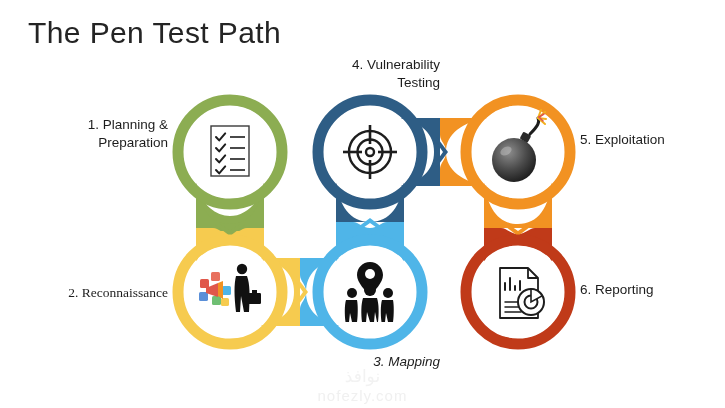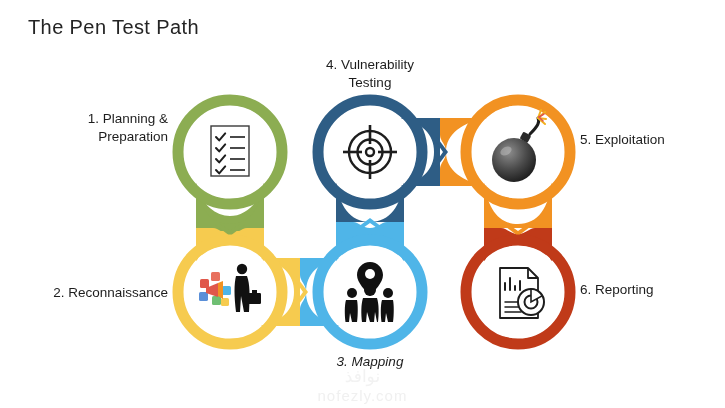--- a/index.html
+++ b/index.html
@@ -10,36 +10,36 @@
     font-family:"Liberation Sans", sans-serif;
     overflow:hidden;
     position:relative;
   }
   #canvas{
     position:absolute;left:0;top:0;width:725px;height:408px;
   }
   .title{
     position:absolute;
     left:28px;top:16px;
-    font-size:20px;
+    font-size:30px;
     font-weight:300;
     letter-spacing:0.4px;
     color:#242424;
     white-space:nowrap;
   }
   .label{
     position:absolute;
     font-size:13.5px;
     color:#1d1d1d;
     line-height:1.35;
     white-space:pre-line;
   }
   .label.r{text-align:right;}
   .label.l{text-align:left;}
-  .label.c{text-align:center;}
+  .label.c{text-align:right;}
   .watermark{
     position:absolute;
     left:0;right:0;
     bottom:4px;
     text-align:center;
     color:#f0f0f0;
     font-size:15px;
     letter-spacing:1px;
     user-select:none;
   }
@@ -292,24 +292,24 @@
       </g>
       <circle cx="531" cy="302" r="13" fill="#ffffff" stroke="#1d1d1d" stroke-width="2"></circle>
       <circle cx="531" cy="302" r="6.5" fill="#ffffff" stroke="#1d1d1d" stroke-width="2"></circle>
       <path d="M 531 289 A 13 13 0 0 1 542 296 L 531 302 Z" fill="#ffffff" stroke="#1d1d1d" stroke-width="1.6"></path>
     </g>
   </g>
 
 </svg>
 </div>
 
-<div class="label r" style="left:28px;top:110px;width:140px;">1. Planning &amp;
+<div class="label r" style="left:28px;top:116px;width:140px;">1. Planning &amp;
 Preparation</div>
 
-<div class="label r" style="left:8px;top:284px;width:160px;">2. Reconnaissance</div>
+<div class="label r" style="left:8px;top:284px;width:160px;font-family:Liberation Serif, serif;">2. Reconnaissance</div>
 
 <div class="label c" style="left:300px;top:353px;width:140px;font-style:italic;">3. Mapping</div>
 
 <div class="label c" style="left:300px;top:56px;width:140px;">4. Vulnerability
 Testing</div>
 
 <div class="label l" style="left:580px;top:131px;width:150px;">5. Exploitation</div>
 
 <div class="label l" style="left:580px;top:281px;width:150px;">6. Reporting</div>
 

